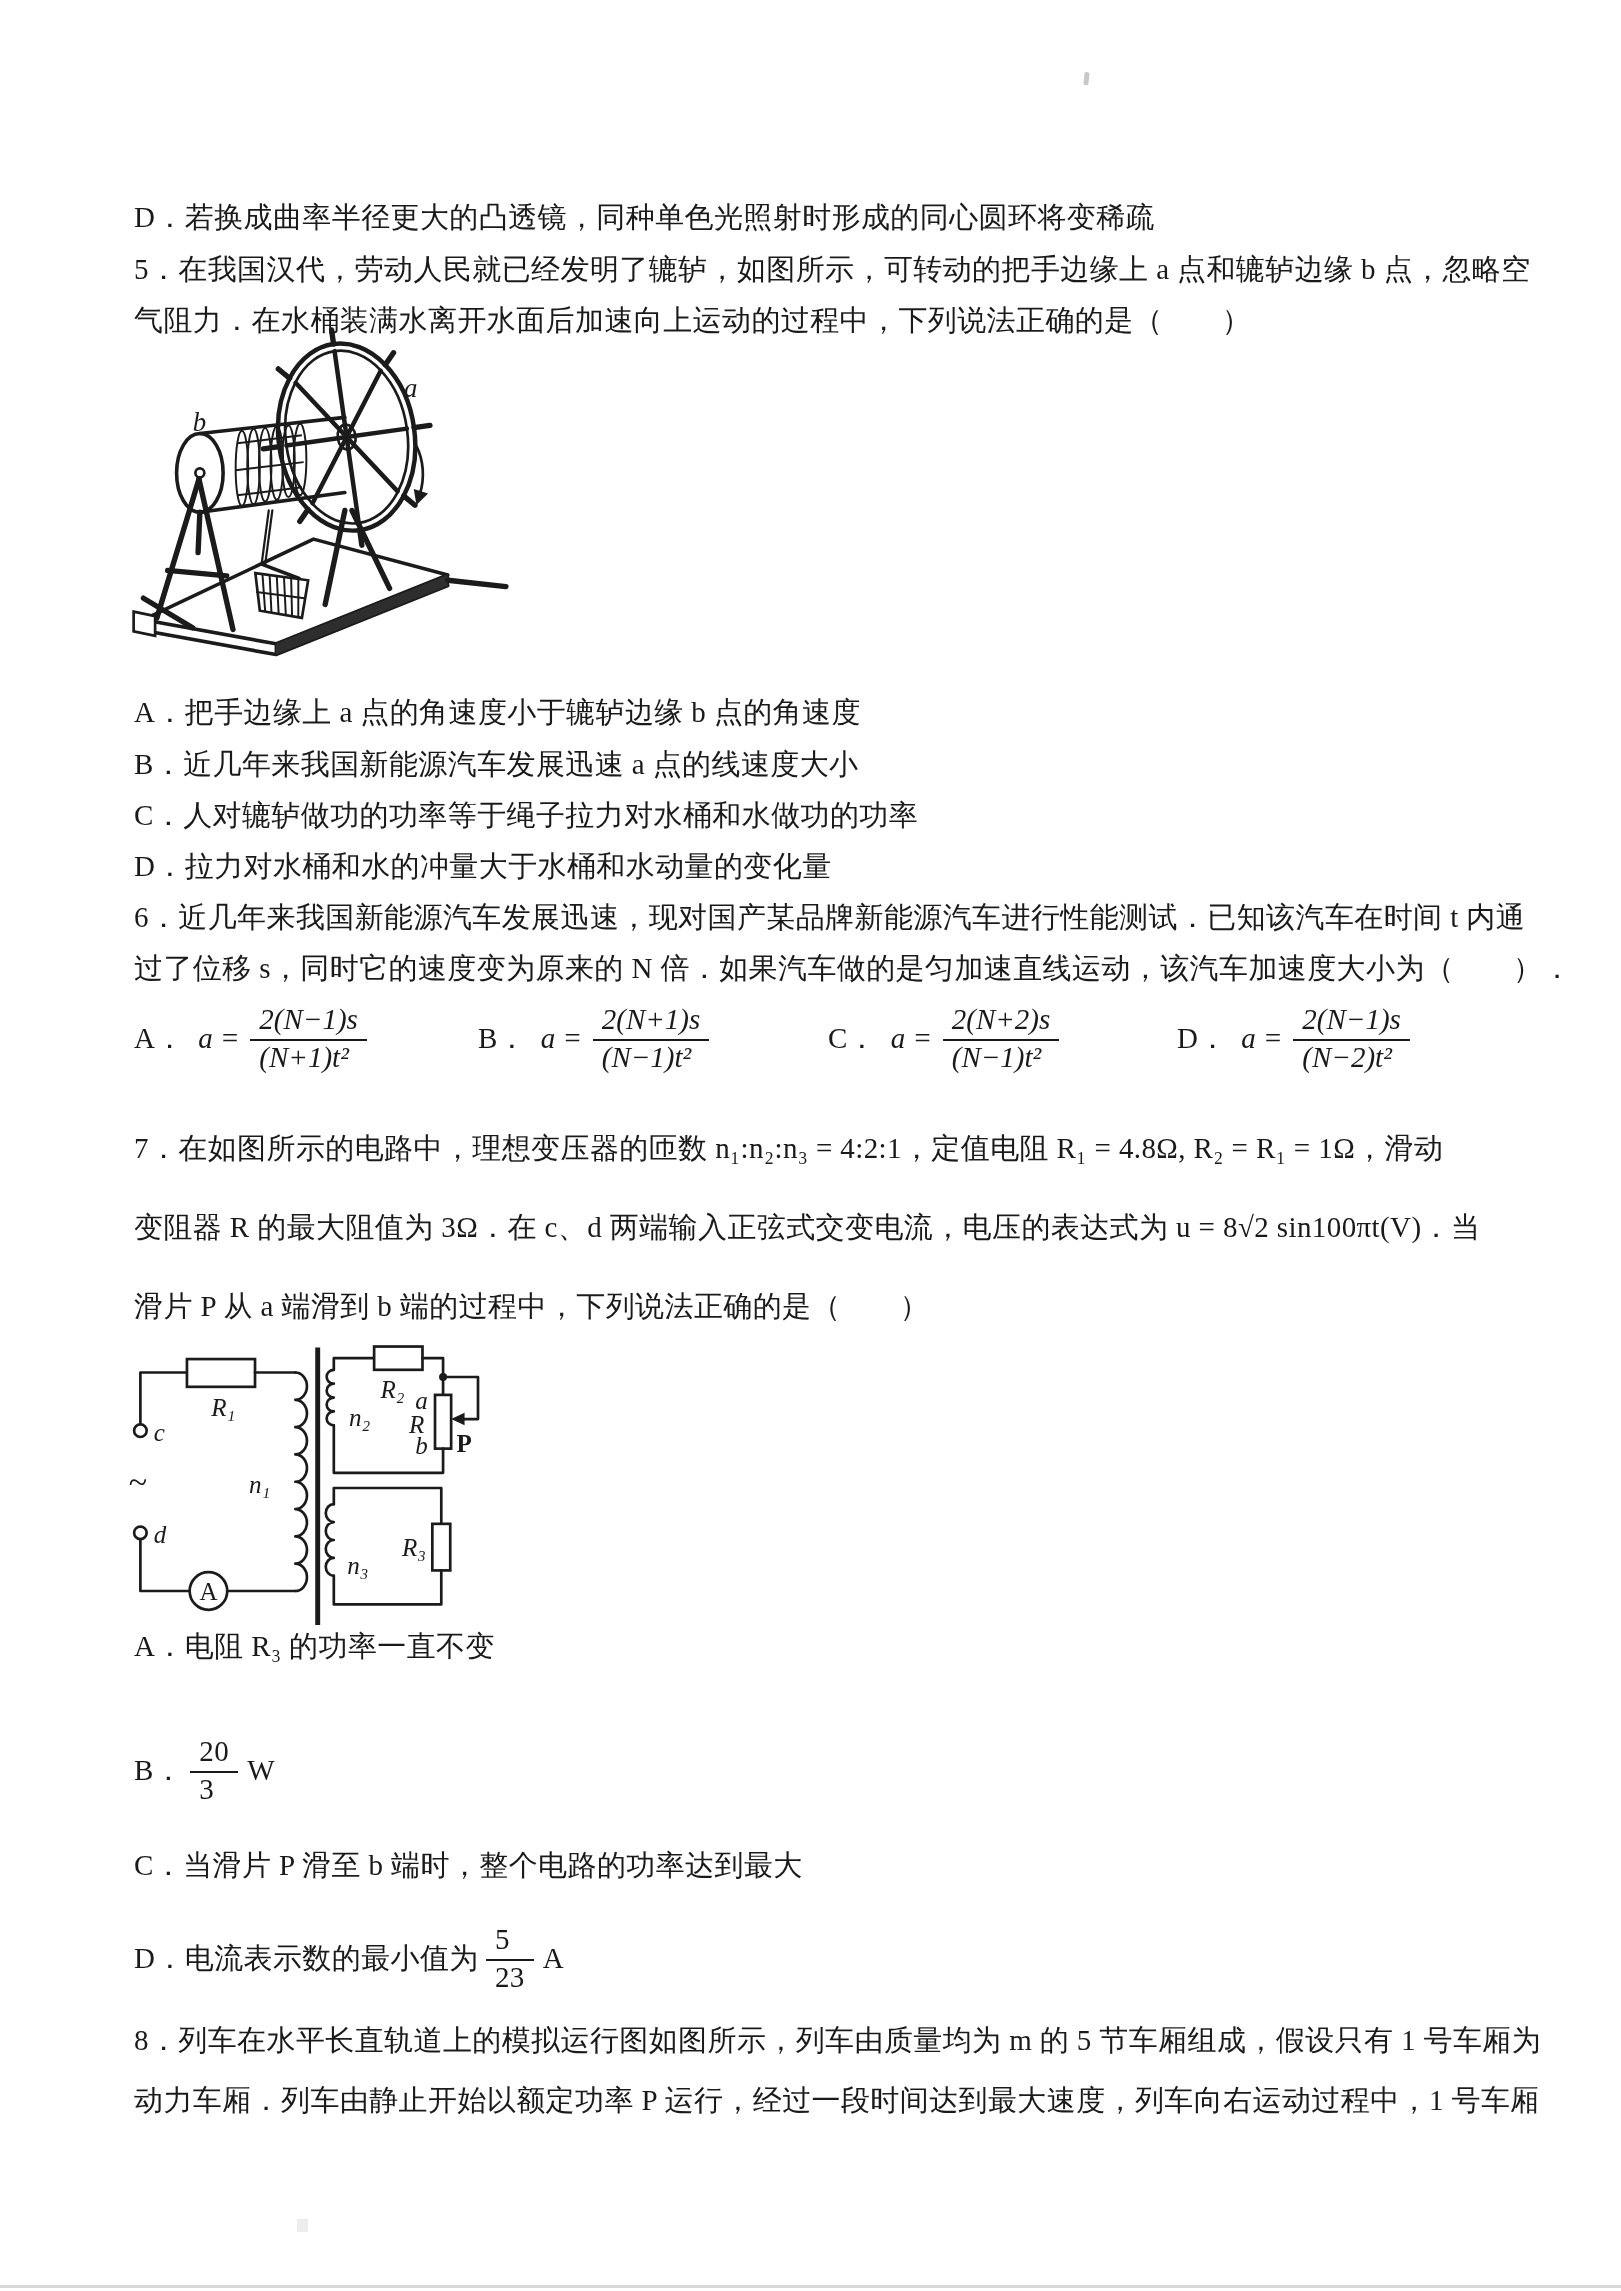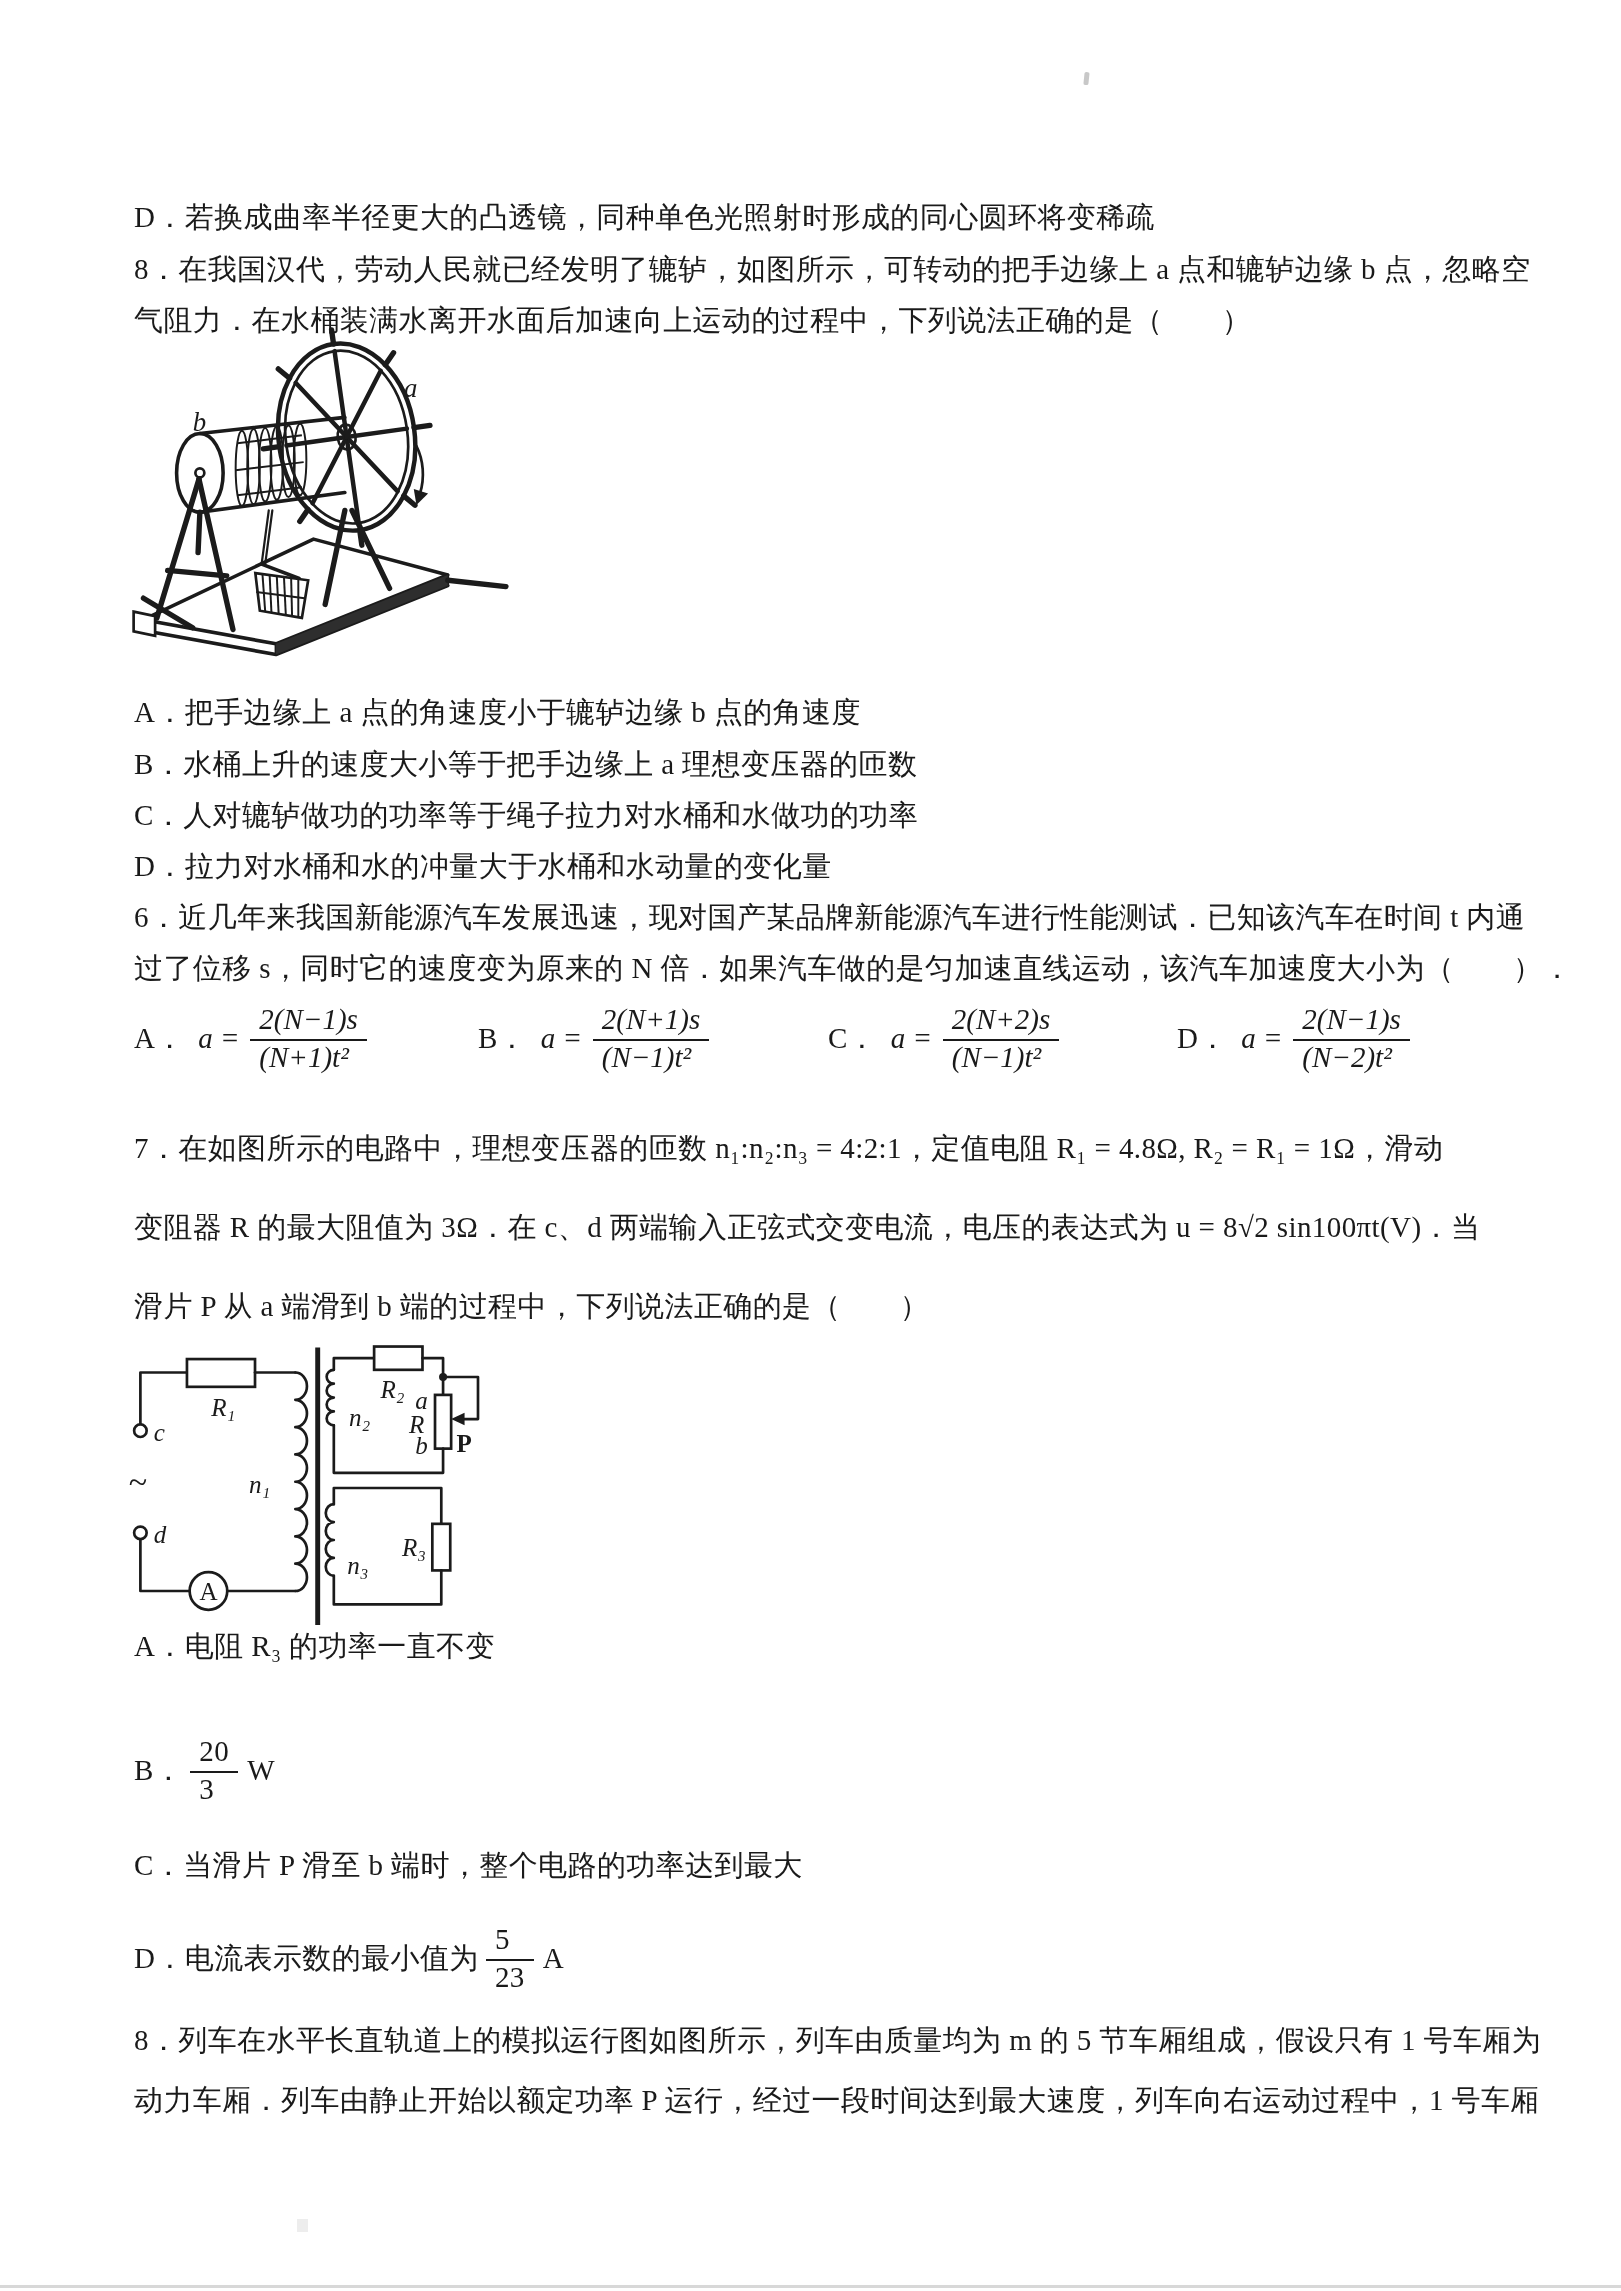--- a/index.html
+++ b/index.html
@@ -39,21 +39,21 @@
   svg .lab-up{font-family:"Liberation Serif","DejaVu Serif",serif;font-size:28px;fill:#1b1b1b;}
   .artifact-a{position:absolute;left:1084px;top:72px;width:4.5px;height:12.5px;background:#9a9a9a;opacity:.55;border-radius:1.8px;transform:rotate(6deg);}
   .artifact-b{position:absolute;left:297px;top:2219px;width:10.7px;height:12.5px;background:#ededed;}
   .page-bottom-line{position:absolute;left:0;top:2285px;width:1621px;height:2.7px;background:#d8d8d8;}
 </style>
 </head>
 <body>
 
 <div class="tline" style="top:199px">D．若换成曲率半径更大的凸透镜，同种单色光照射时形成的同心圆环将变稀疏</div>
 
-<div class="tline" style="top:251px">8．在我国汉代，劳动人民就已经发明了辘轳，如图所示，可转动的把手边缘上 a 点和辘轳边缘 b 点，忽略空</div>
+<div class="tline" style="top:251px">5．在我国汉代，劳动人民就已经发明了辘轳，如图所示，可转动的把手边缘上 a 点和辘轳边缘 b 点，忽略空</div>
 <div class="tline" style="top:302px">气阻力．在水桶装满水离开水面后加速向上运动的过程中，下列说法正确的是（　　）</div>
 
 <div style="position:absolute;left:121px;top:327px;width:394px;height:358px;">
 <svg width="394" height="358" viewBox="0 0 440 400">
 
   <g>
     <path class="wire" style="stroke-width:4" d="M25,327 L173,354 L365,277 L215,237 Z"></path>
     <path class="wire" style="stroke-width:4" d="M25,339 L173,366 L365,289"></path>
     <path class="wire" d="M25,327 L25,339 M173,354 L173,366 M365,277 L365,289"></path>
     <polygon points="173,354 365,277 365,289 173,366" fill="#2e2e2e"></polygon>
@@ -132,21 +132,21 @@
       <line x1="151" y1="296" x2="205" y2="303"></line>
     </g>
   </g>
 
   <text x="316" y="78" class="lab" style="font-size:30px">a</text>
   <text x="80" y="116" class="lab" style="font-size:30px">b</text>
 </svg>
 </div>
 
 <div class="tline" style="top:694px">A．把手边缘上 a 点的角速度小于辘轳边缘 b 点的角速度</div>
-<div class="tline" style="top:746px">B．水桶上升的速度大小等于把手边缘上 a 理想变压器的匝数</div>
+<div class="tline" style="top:746px">B．近几年来我国新能源汽车发展迅速 a 点的线速度大小</div>
 <div class="tline" style="top:797px">C．人对辘轳做功的功率等于绳子拉力对水桶和水做功的功率</div>
 <div class="tline" style="top:848px">D．拉力对水桶和水的冲量大于水桶和水动量的变化量</div>
 
 <div class="tline" style="top:899px">6．近几年来我国新能源汽车发展迅速，现对国产某品牌新能源汽车进行性能测试．已知该汽车在时间 t 内通</div>
 <div class="tline" style="top:950px">过了位移 s，同时它的速度变为原来的 N 倍．如果汽车做的是匀加速直线运动，该汽车加速度大小为（　　）．</div>
 
 <div class="q6opt" style="left:134px">
   <span class="lbl">A．</span>
   <span class="lhs">a =</span>
   <span class="frac">

